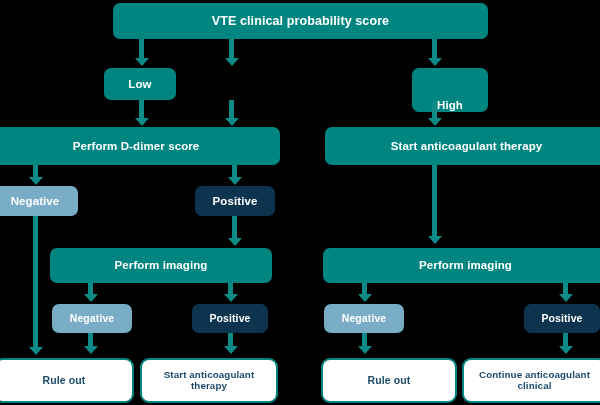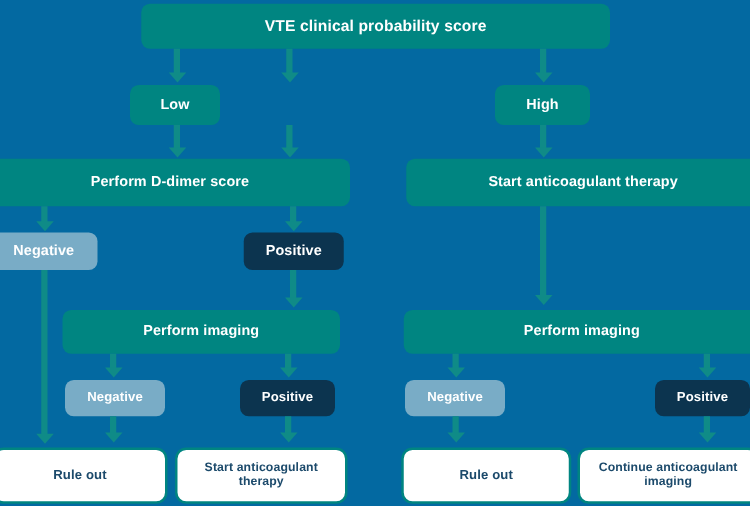--- a/index.html
+++ b/index.html
@@ -1,18 +1,18 @@
 <!DOCTYPE html>
 <html><head>
 <meta charset="utf-8">
 <style>
   html,body{margin:0;padding:0;background:#ffffff;}
   body{width:600px;height:405px;overflow:hidden;
        font-family:"Liberation Sans","DejaVu Sans",sans-serif;}
-  #canvas{position:relative;width:600px;height:405px;background:#0369a1;}
+  #canvas{position:relative;width:600px;height:405px;background:#000000;}
 
   .node{position:absolute;display:flex;align-items:center;justify-content:center;
         text-align:center;box-sizing:border-box;border-radius:7px;
         font-weight:700;line-height:1.12;letter-spacing:.1px;}
 
   
   .teal{background:#008581;color:#ffffff;}
   
   .lightblue{background:#79acc6;color:#ffffff;}
   
@@ -45,21 +45,21 @@
 
   <div class="vline" style="left:229px;top:39px;height:21px;"></div>
   <div class="arrowhead" style="left:224.5px;top:58px;"></div>
 
   <div class="vline" style="left:432px;top:39px;height:21px;"></div>
   <div class="arrowhead" style="left:427.5px;top:58px;"></div>
 
   <div class="node teal fs12" style="left:104px;top:68px;width:72px;height:32px;">
     <span>Low</span>
   </div>
-  <div class="node teal fs12" style="left:396px;top:68px;width:76px;height:32px;">
+  <div class="node teal fs12" style="left:412px;top:68px;width:76px;height:44px;align-items:flex-end;">
     <span>High</span>
   </div>
 
   <div class="vline" style="left:139px;top:100px;height:20px;"></div>
   <div class="arrowhead" style="left:134.5px;top:118px;"></div>
 
   <div class="vline" style="left:229px;top:100px;height:20px;"></div>
   <div class="arrowhead" style="left:224.5px;top:118px;"></div>
 
   <div class="vline" style="left:432px;top:100px;height:20px;"></div>
@@ -141,16 +141,16 @@
   <div class="node outline fs11" style="left:-6px;top:358px;width:140px;height:45px;">
     <span>Rule out</span>
   </div>
   <div class="node outline fs10" style="left:140px;top:358px;width:138px;height:45px;padding:0 8px;">
     <span>Start anticoagulant therapy</span>
   </div>
   <div class="node outline fs11" style="left:321px;top:358px;width:136px;height:45px;">
     <span>Rule out</span>
   </div>
   <div class="node outline fs10" style="left:462px;top:358px;width:145px;height:45px;padding:0 7px;">
-    <span>Continue anticoagulant imaging</span>
+    <span>Continue anticoagulant clinical</span>
   </div>
 
 </div>
 
 </body></html>

